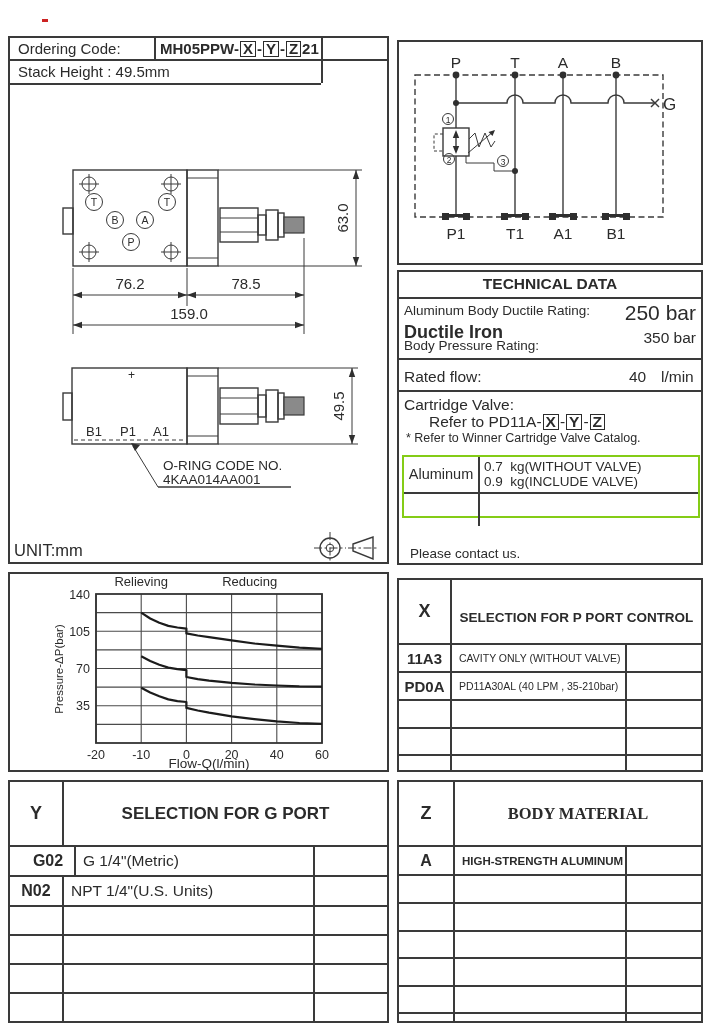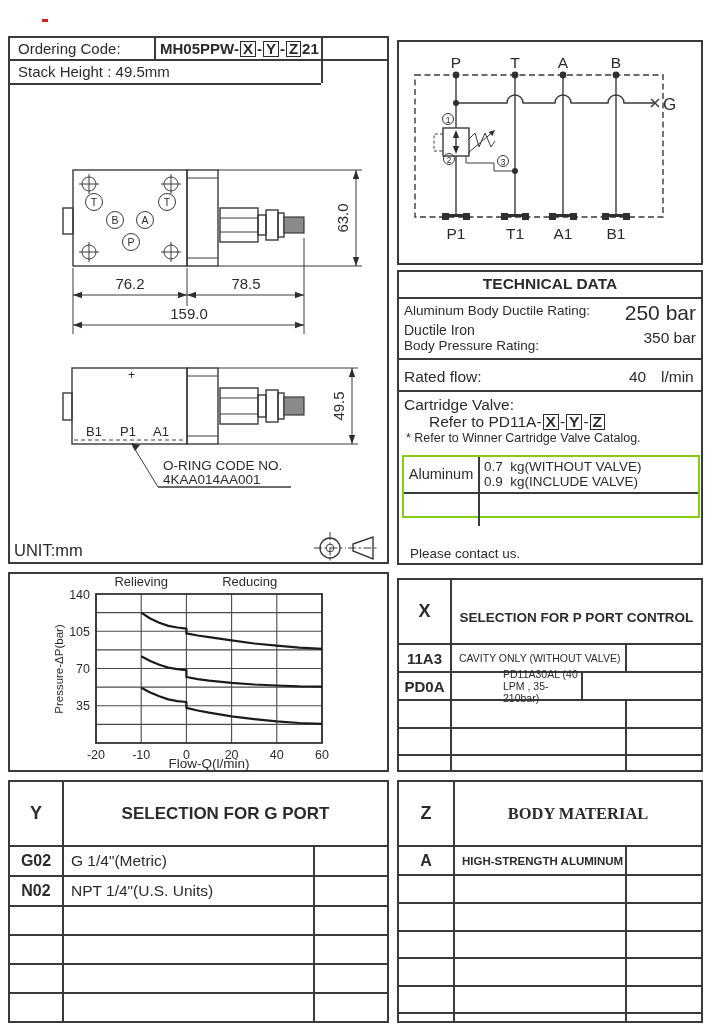--- a/index.html
+++ b/index.html
@@ -232,21 +232,21 @@
       <text x="164" y="197" font-size="15.5" text-anchor="middle">A1</text>
       <text x="217" y="197" font-size="15.5" text-anchor="middle">B1</text>
     </svg>
   </div>
 
   <div class="box" style="left:397px;top:270px;width:306px;height:295px;">
     <div class="abs title" style="left:0;top:3px;width:302px;text-align:center;font-size:15.5px;">TECHNICAL DATA</div>
     <div class="hline" style="left:0;top:25px;width:302px;"></div>
     <div class="abs" style="left:5px;top:31px;font-size:13.5px;">Aluminum Body Ductile Rating:</div>
     <div class="abs" style="left:222px;top:29px;width:75px;text-align:right;font-size:21px;">250 bar</div>
-    <div class="abs" style="left:5px;top:50px;font-size:14px;">Ductile Iron</div>
+    <div class="abs" style="left:5px;top:50px;font-size:18px;font-weight:bold;">Ductile Iron</div>
     <div class="abs" style="left:5px;top:66px;font-size:13.5px;">Body Pressure Rating:</div>
     <div class="abs" style="left:222px;top:57px;width:75px;text-align:right;font-size:15.5px;">350 bar</div>
     <div class="hline" style="left:0;top:86px;width:302px;"></div>
     <div class="abs" style="left:5px;top:96px;font-size:15.5px;">Rated flow:</div>
     <div class="abs" style="left:230px;top:96px;font-size:15.5px;">40</div>
     <div class="abs" style="left:262px;top:96px;font-size:15.5px;">l/min</div>
     <div class="hline" style="left:0;top:118px;width:302px;"></div>
     <div class="abs" style="left:5px;top:124px;font-size:15.5px;">Cartridge Valve:</div>
     <div class="abs" style="left:30px;top:141px;font-size:15.5px;">
       <span>Refer to PD11A-</span><span class="cb">X</span><span>-</span><span class="cb">Y</span><span>-</span><span class="cb">Z</span>
@@ -302,21 +302,21 @@
   <div class="box seltable" style="left:397px;top:578px;width:306px;height:194px;">
     <div class="selhdr" style="height:63px;">
       <div class="c1" style="width:51px;font-size:18px;">X</div>
       <div class="c2 hdr" style="font-size:13.5px;margin-top:11px;">SELECTION FOR P PORT CONTROL</div>
     </div>
     <div class="selrow" style="height:26px;">
       <div class="c1" style="width:51px;font-size:15px;">11A3</div>
       <div class="c2" style="font-size:10.5px;">CAVITY ONLY (WITHOUT VALVE)</div>
       <div class="c3" style="width:74px;"></div>
     </div>
-    <div class="selrow" style="height:26px;gap:44px;">
+    <div class="selrow" style="height:26px;">
       <div class="c1" style="width:51px;font-size:15px;">PD0A</div>
       <div class="c2" style="font-size:10.5px;">PD11A30AL (40 LPM , 35-210bar)</div>
       <div class="c3" style="width:74px;"></div>
     </div>
     <div class="selrow" style="height:26px;">
         <div class="c1" style="width:51px;"></div>
         <div class="c2"></div>
         <div class="c3" style="width:74px;"></div>
       </div>
     <div class="selrow" style="height:25px;">
@@ -329,21 +329,21 @@
         <div class="c2"></div>
         <div class="c3" style="width:74px;"></div>
       </div>
   </div>
 
   <div class="box seltable" style="left:8px;top:780px;width:381px;height:243px;">
     <div class="selhdr" style="height:63px;">
       <div class="c1" style="width:52px;font-size:18px;">Y</div>
       <div class="c2 hdr" style="font-size:17px;">SELECTION FOR G PORT</div>
     </div>
-    <div class="selrow" style="height:28px;">
+    <div class="selrow" style="height:28px;padding-left:12px;">
       <div class="c1" style="width:52px;font-size:16px;">G02</div>
       <div class="c2" style="font-size:15.5px;">G 1/4"(Metric)</div>
       <div class="c3" style="width:72px;"></div>
     </div>
     <div class="selrow" style="height:28px;">
       <div class="c1" style="width:52px;font-size:16px;">N02</div>
       <div class="c2" style="font-size:15.5px;">NPT 1/4"(U.S. Units)</div>
       <div class="c3" style="width:72px;"></div>
     </div>
     <div class="selrow" style="height:27px;">

